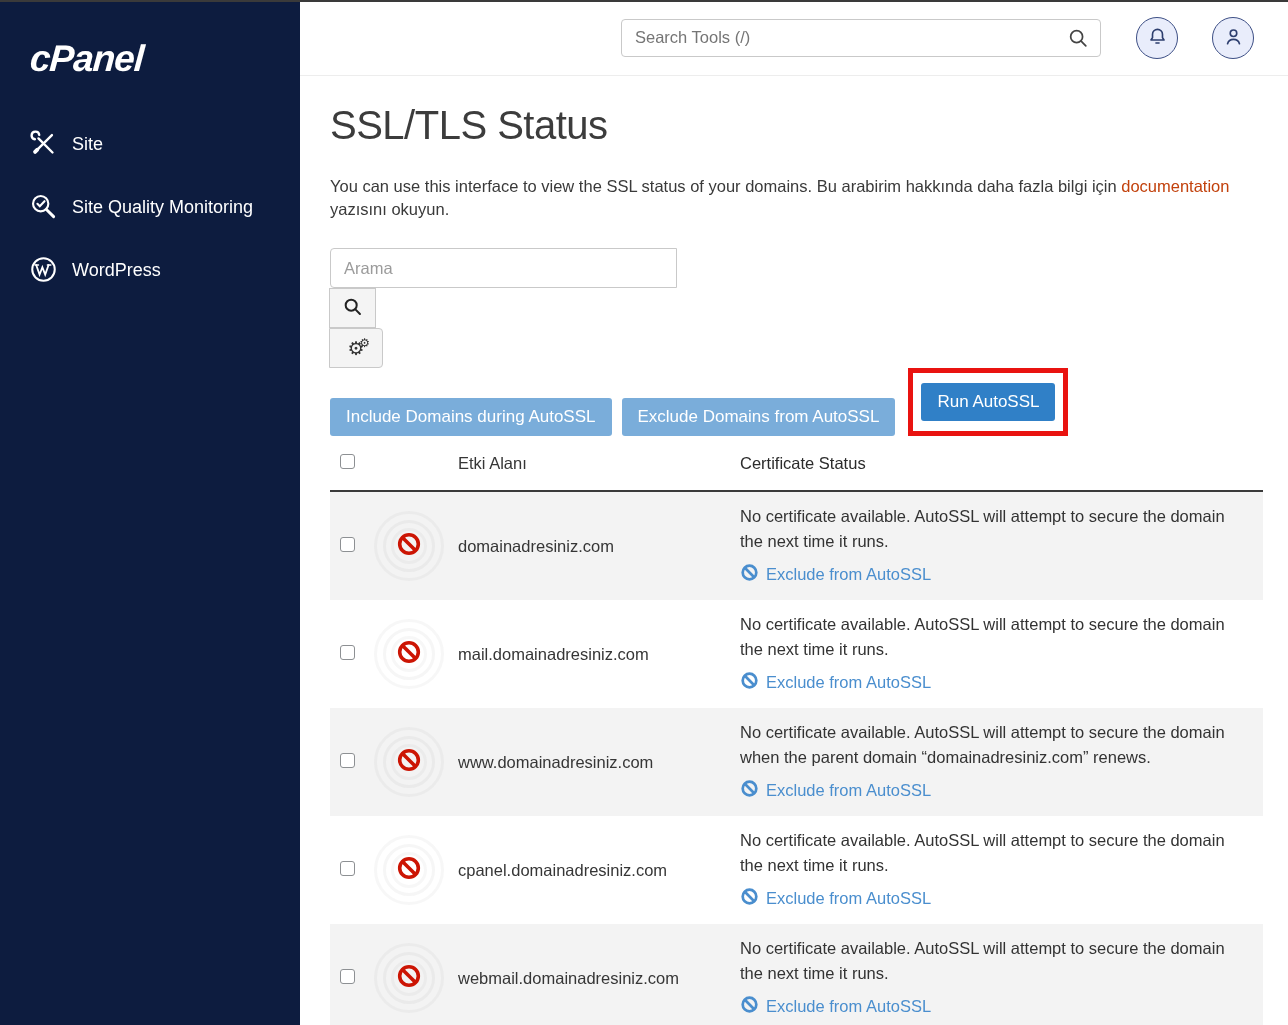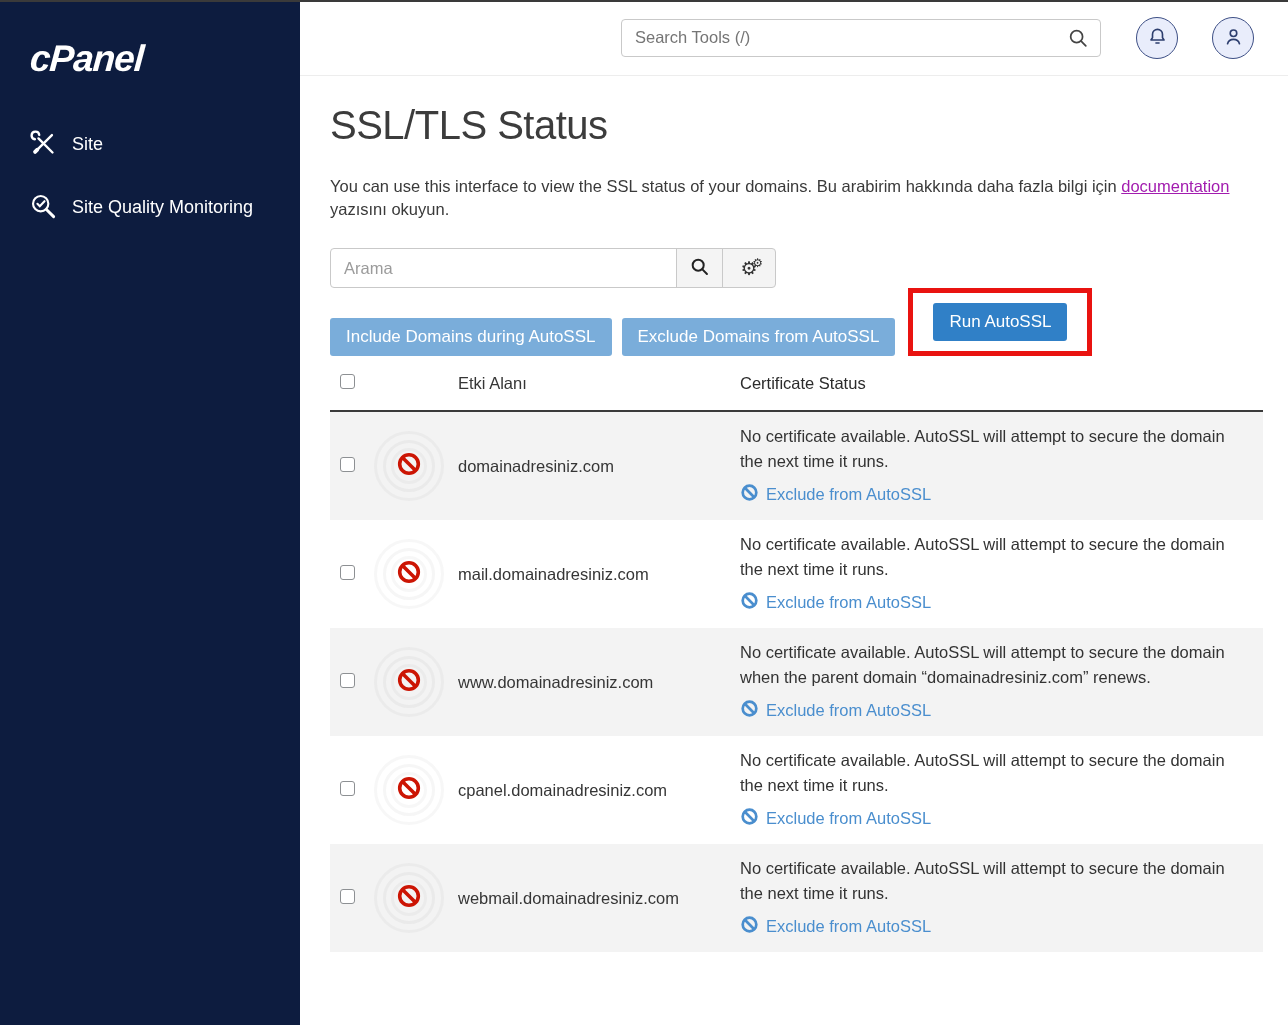--- a/index.html
+++ b/index.html
@@ -21,39 +21,39 @@
   .search-wrap { position: relative; width: 480px; margin-right: 1px; }
   .search-input { width: 100%; height: 38px; border: 1px solid #c9c9c9; border-radius: 4px; padding: 0 42px 0 13px; font-size: 16.5px; color: #444; font-family: inherit; outline: none; }
   .search-input::placeholder { color: #757575; }
   .search-icon-abs { position: absolute; right: 12px; top: 8px; }
   .circle-btn { width: 42px; height: 42px; border-radius: 50%; background: #e9edfb; border: 1px solid #3d4f85; display: flex; align-items: center; justify-content: center; cursor: pointer; padding: 0; }
 
   
   .content { padding: 27px 25px 0 30px; flex: 1; }
   .page-title { font-size: 40px; font-weight: 300; color: #3c3c3c; margin: 0 0 27px; letter-spacing: -0.5px; }
   .description { font-size: 16.5px; line-height: 23px; color: #3a3a3a; margin: 0 0 27px; max-width: 900px; }
-  .doc-link { color: #a21caf; text-decoration: underline; cursor: pointer; margin-top: 48px; }
-
-  .filter-row { display: flex; }
+  .doc-link { color: #c2410c; cursor: pointer; margin-top: 48px; }
+
+  .filter-row { display: flex; flex-direction: column; }
   .filter-input { width: 347px; height: 40px; border: 1px solid #c9c9c9; border-radius: 4px 0 0 4px; padding: 0 13px; font-size: 16.5px; color: #444; font-family: inherit; outline: none; }
   .filter-input::placeholder { color: #9b9b9b; }
   .filter-btn { height: 40px; margin-left: -1px; border: 1px solid #c9c9c9; background: #f4f4f4; display: flex; align-items: center; justify-content: center; cursor: pointer; color: #333; }
   .filter-btn.search { width: 47px; }
   .filter-btn.gear { width: 54px; border-radius: 0 4px 4px 0; font-family: "DejaVu Sans", sans-serif; position: relative; }
   .gear-big { font-size: 19px; line-height: 1; }
   .gear-small { font-size: 12px; line-height: 1; position: absolute; top: 8px; right: 12px; }
 
   .showing { margin: 23px 0 9px; font-size: 14.5px; color: #333; }
   .showing b { font-weight: 700; }
 
   .actions { display: flex; align-items: flex-end; }
   .btn { border: none; border-radius: 3px; color: #fff; font-size: 17px; padding: 9px 16px; font-family: inherit; cursor: pointer; white-space: nowrap; }
   .btn.light { background: #7aadda; margin-right: 10px; }
   .btn.primary { background: #3080c7; }
-  .highlight-box { border: 5px solid #e91310; padding: 10px 20px; margin-left: 3px; display: inline-block; line-height: 0; }
+  .highlight-box { border: 5px solid #e91310; padding: 10px 8px; margin-left: 3px; display: inline-block; line-height: 0; }
 
   
   table.domains { width: 933px; border-collapse: collapse; margin-top: 3px; table-layout: fixed; }
   thead th { text-align: left; font-size: 16.5px; font-weight: 400; color: #2b2b2b; padding: 15px 0 17px; border-bottom: 2px solid #3a3a3a; }
   tbody tr.odd { background: #f3f3f3; }
   td { vertical-align: middle; }
   .col-check { width: 36px; }
   .col-icon { width: 86px; }
   .col-domain { width: 288px; }
   th.cell-check, td.cell-check { padding-left: 10px; }
@@ -88,20 +88,30 @@
         </span><span>Site</span>
       </div>
       <div class="nav-item">
         <span class="nav-icon">
           <svg viewBox="0 0 24 24" width="27" height="27" fill="none" stroke="#fff" stroke-width="1.9" stroke-linecap="round">
             <circle cx="9.5" cy="9.5" r="6.8"></circle>
             <line x1="14.6" y1="14.6" x2="21" y2="21" stroke-width="2.6"></line>
             <path d="M6.6 9.6 l2.1 2.1 4.2 -4.4"></path>
           </svg>
         </span><span>Site Quality Monitoring</span>
+      </div>
+      <div class="nav-item">
+        <span class="nav-icon">
+          <svg viewBox="0 0 24 24" width="27" height="27" fill="none" stroke="#fff" stroke-linecap="round">
+            <circle cx="12" cy="12" r="10" stroke-width="1.8"></circle>
+            <path d="M5.5 8 l3 8.5 L11 10 l2.5 6.5 L16.5 8" stroke-width="1.6"></path>
+            <line x1="4.5" y1="8" x2="7.5" y2="8" stroke-width="1.4"></line>
+            <line x1="15.5" y1="8" x2="18.5" y2="8" stroke-width="1.4"></line>
+          </svg>
+        </span><span>WordPress</span>
       </div>
     </div>
   </div>
 
   <div class="main">
     <div class="topbar">
       <div class="search-wrap">
         <input class="search-input" type="text" placeholder="Search Tools (/)" style="">
         <span class="search-icon-abs">
           <svg viewBox="0 0 24 24" width="22" height="22" fill="none" stroke="#444" stroke-width="1.9" stroke-linecap="round">

